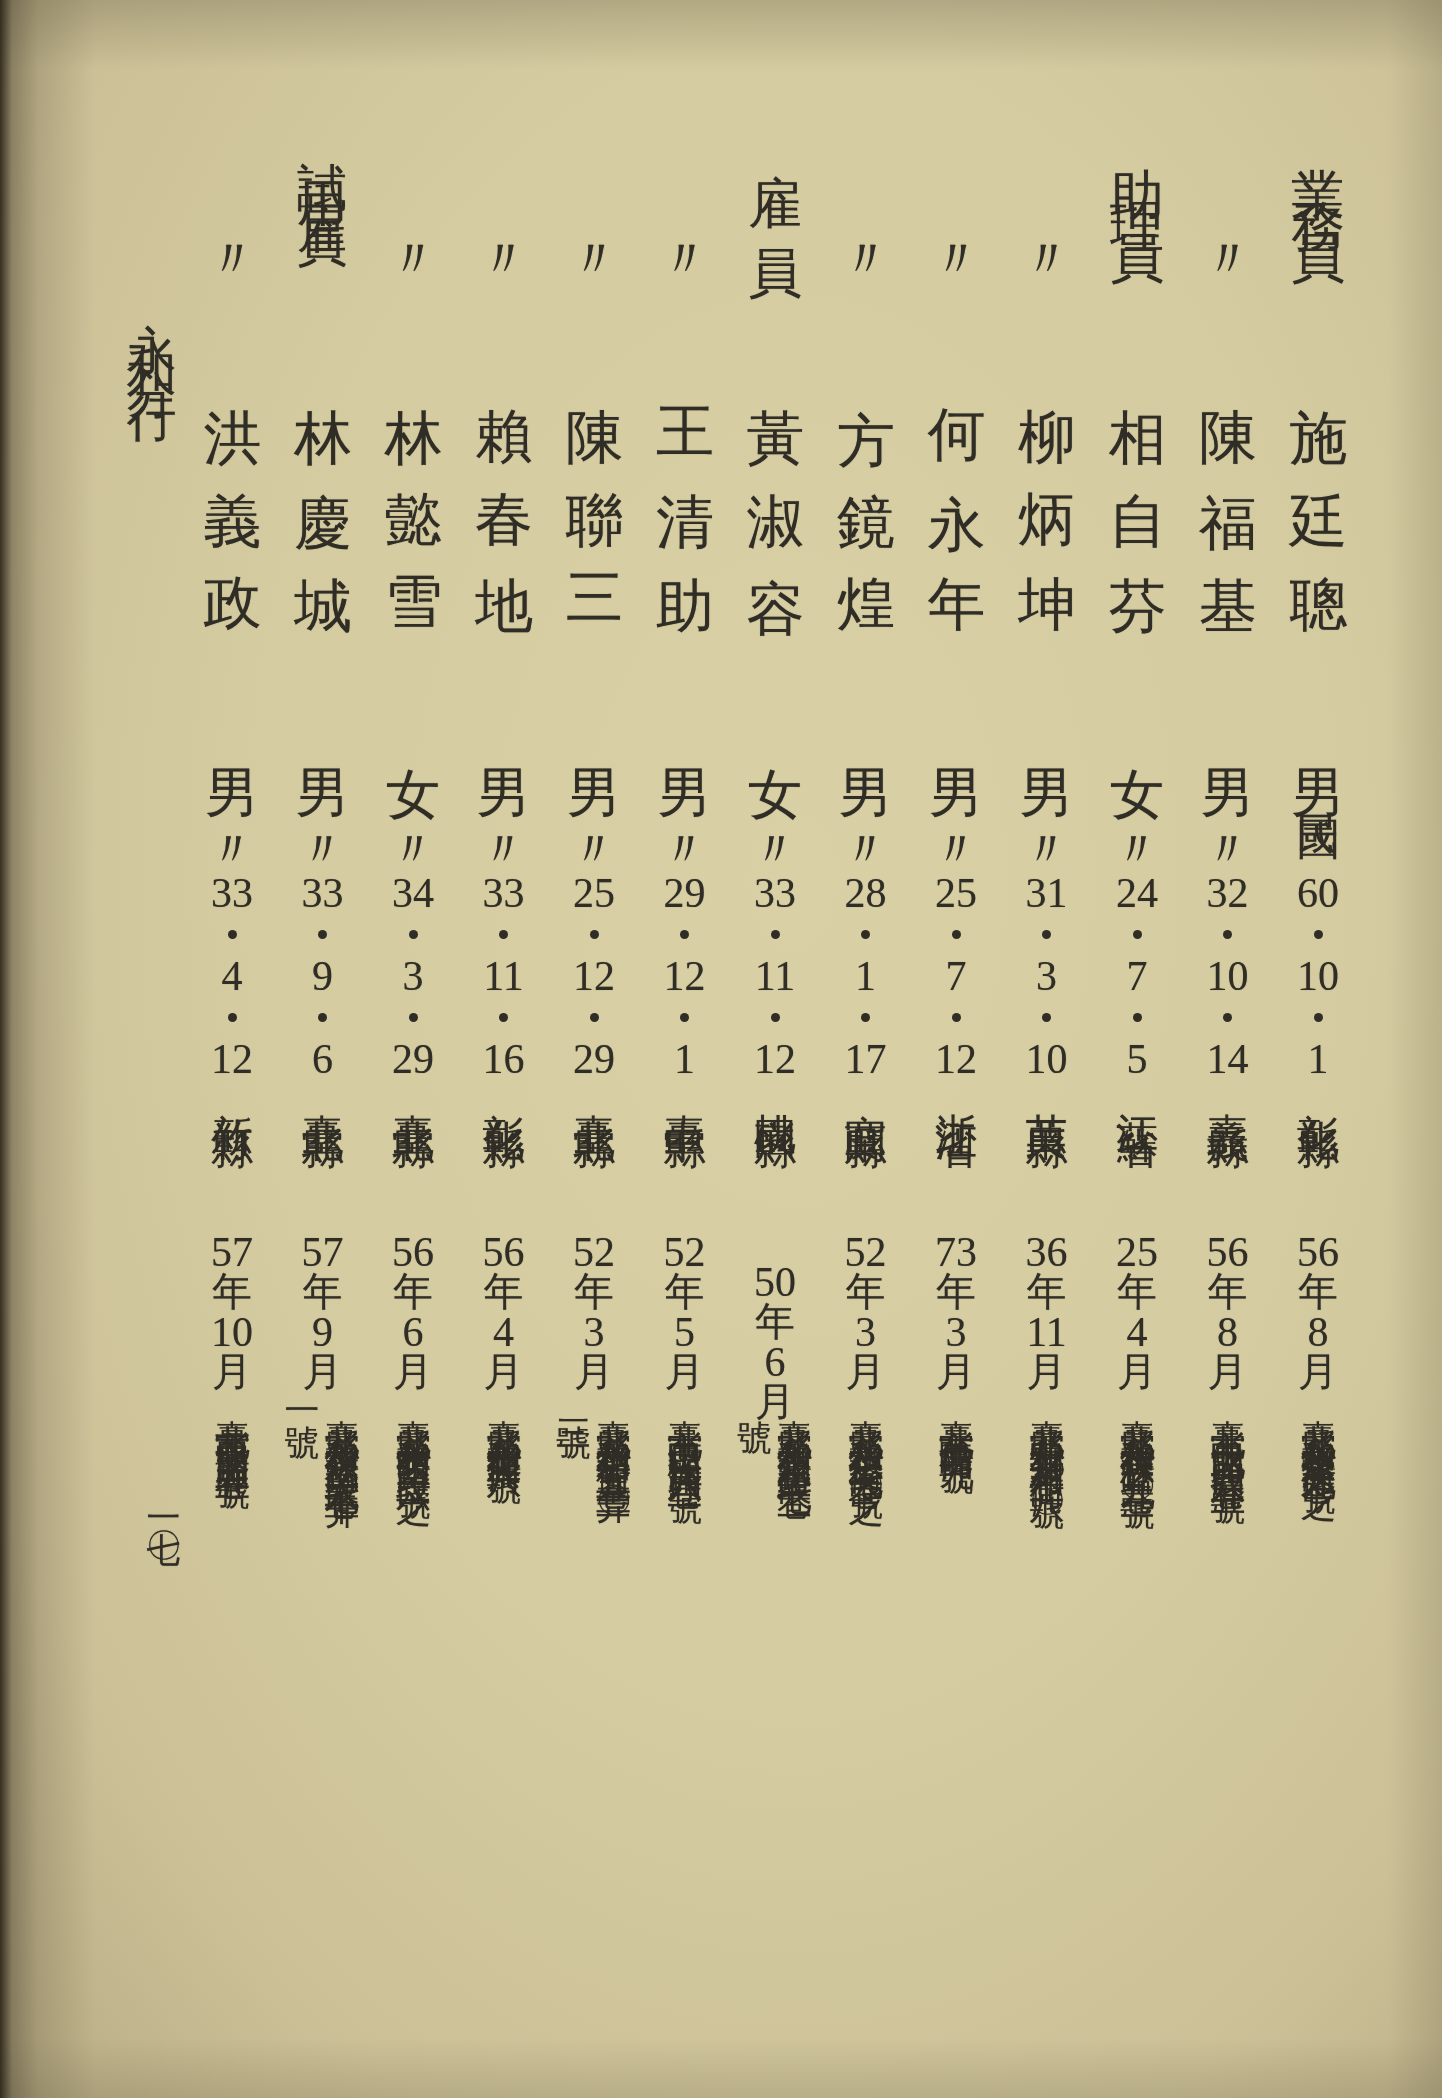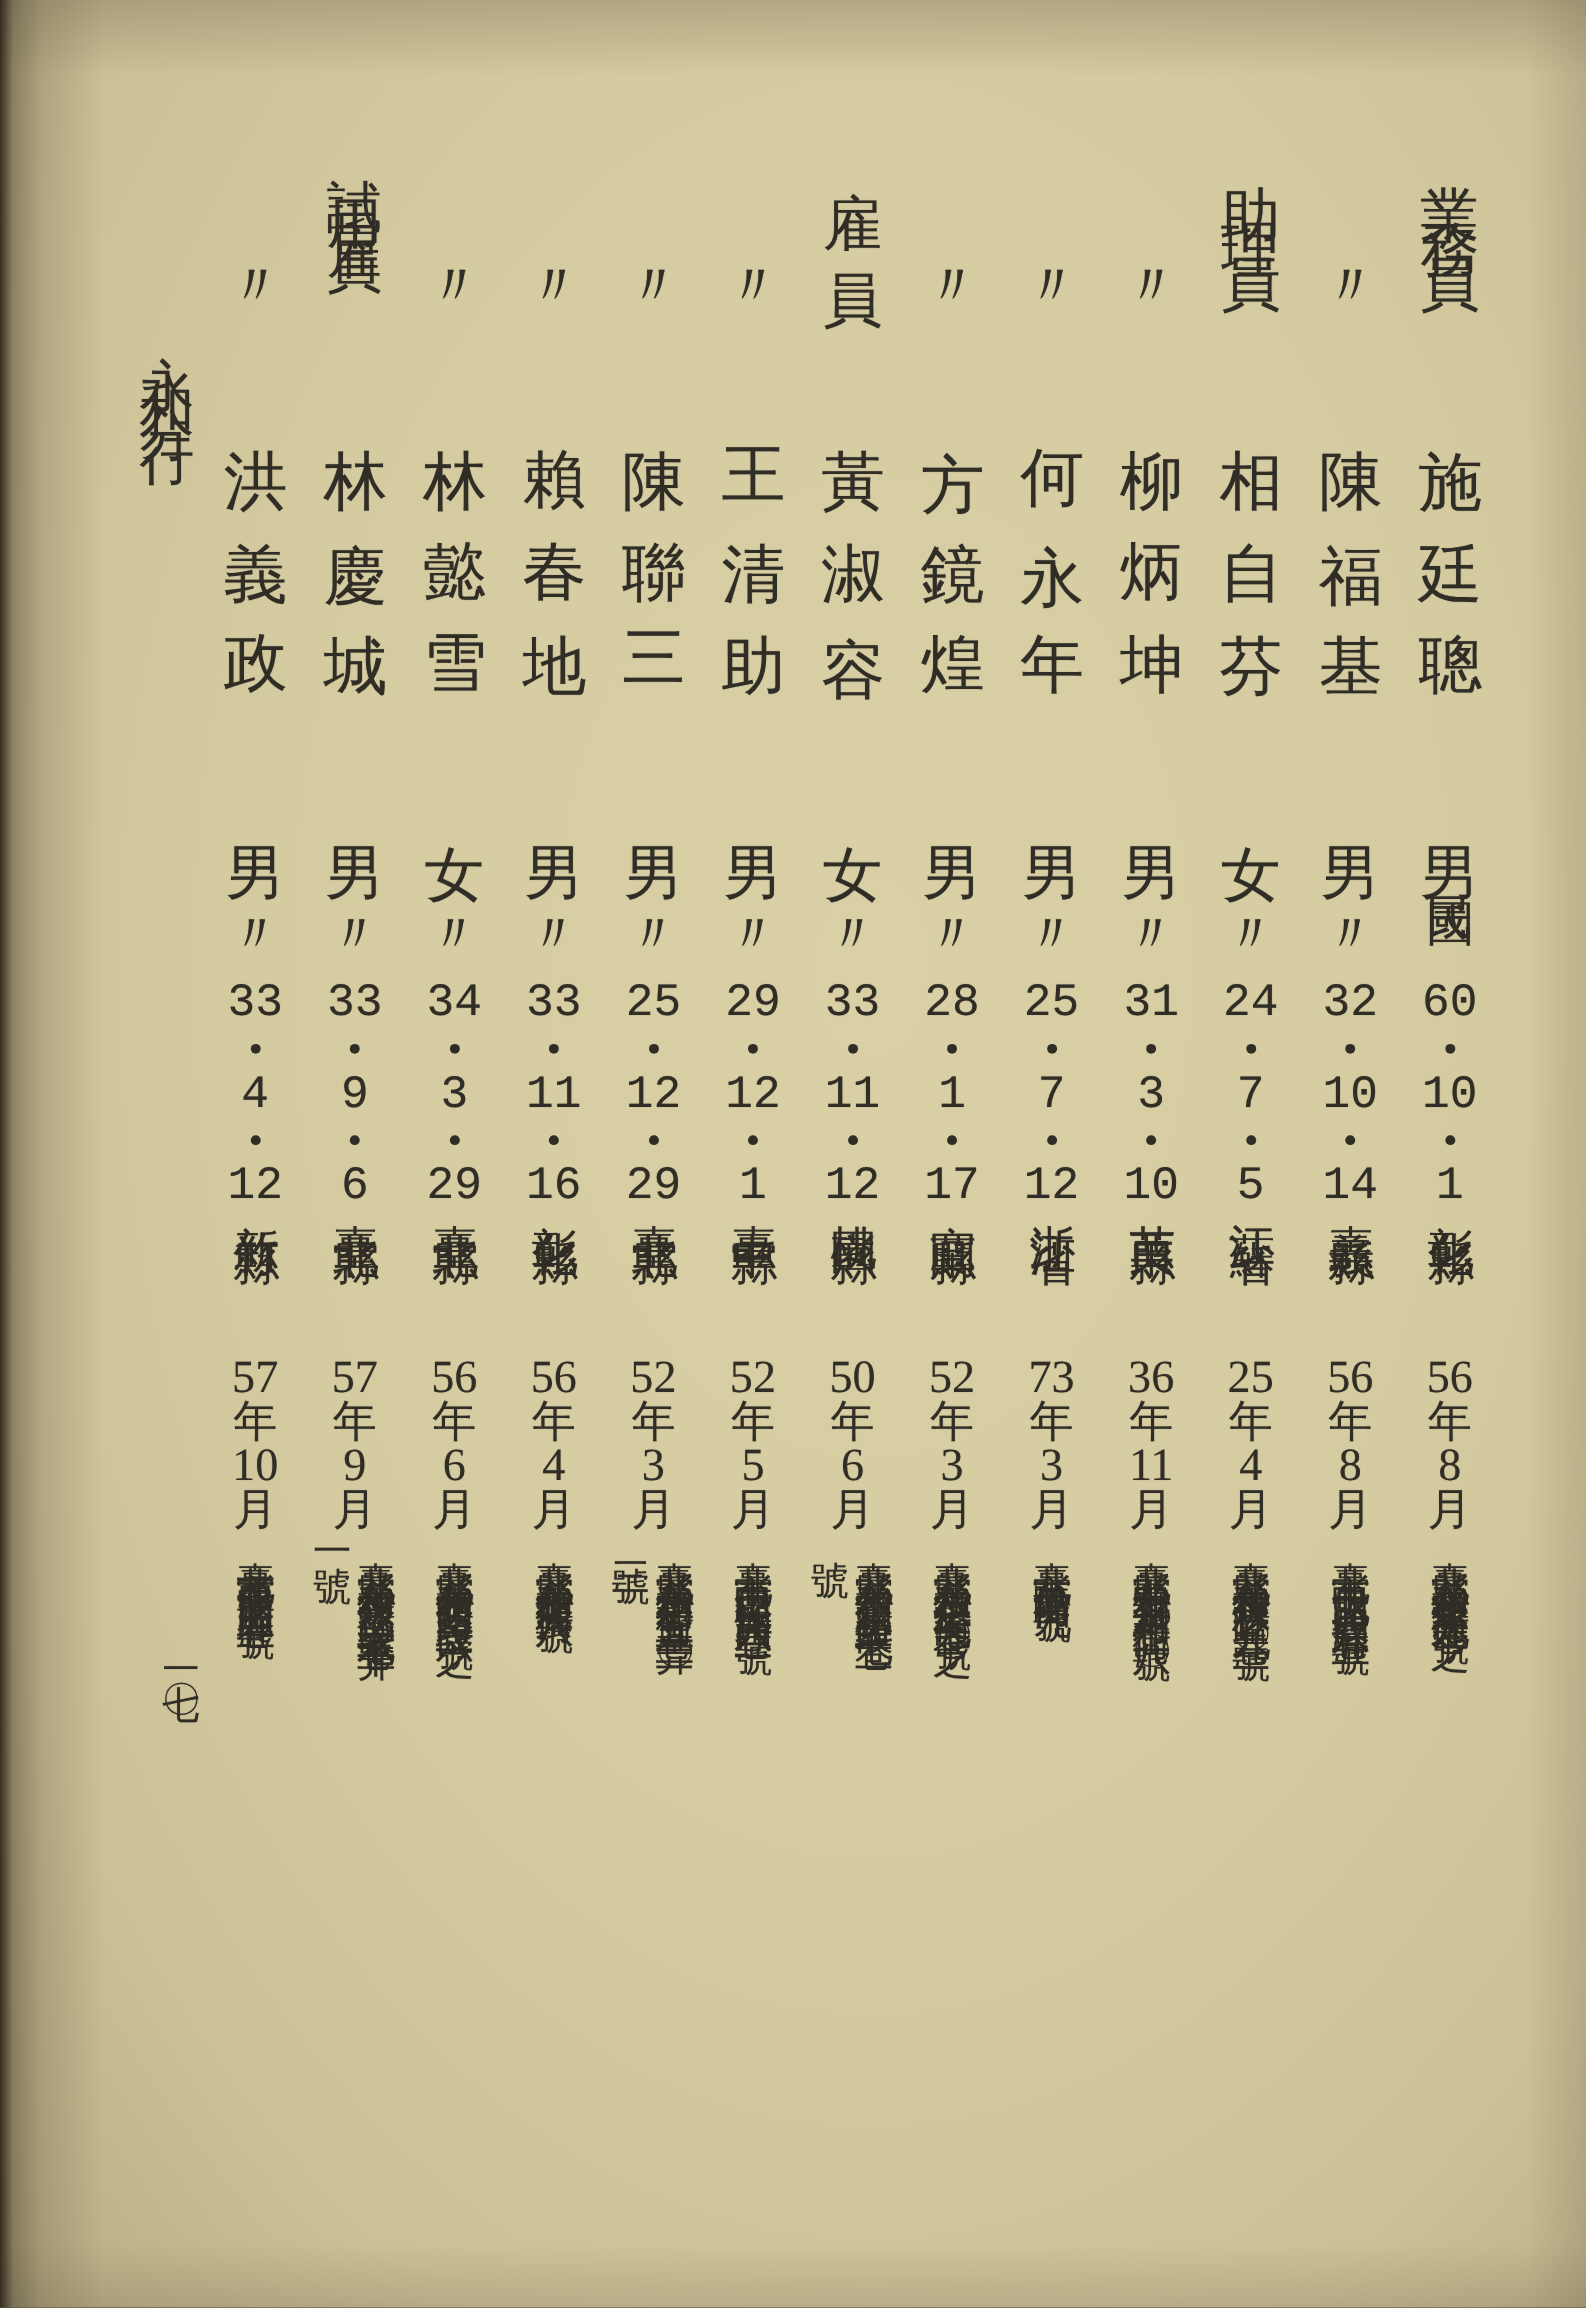--- a/index.html
+++ b/index.html
@@ -36,21 +36,21 @@
   .birthplace{ top:1080px; font-size:42px; letter-spacing:7px; }
   .address   { top:1392px; font-size:35px; letter-spacing:5px; }
   .numstack {
     position:absolute;
     display:flex; flex-direction:column; align-items:center;
     transform:translateX(-50%);
     width:90px;
     color:var(--ink,#2f2d26);
     text-shadow:0 0 1px rgba(47,45,38,0.45);
   }
-  .birth   { top:890px;font-family:Liberation Mono, monospace; }
+  .birth   { top:871px; }
   .service { top:1232px; }
   .bnum { font-size:42px; line-height:44px; }
   .bdot { width:9px; height:9px; border-radius:50%; background:var(--ink,#2f2d26); margin:15px auto; }
   .snum { font-size:42px; line-height:40px; }
   .sunit{ font-size:40px; line-height:40px; }
   .vheader  { top:283px;  font-size:50px; letter-spacing:24px; }
   .vpagenum { top:1500px; font-size:34px; letter-spacing:3px; }
 </style>
 </head>
 <body>
@@ -178,21 +178,21 @@
     <div class="vtxt gender" style="left: 775px;">女</div>
     <div class="vtxt era-ditto" style="left: 775px;">〃</div>
     <div class="numstack birth" style="left: 775px;">
       <div class="bnum">33</div>
       <div class="bdot"></div>
       <div class="bnum">11</div>
       <div class="bdot"></div>
       <div class="bnum">12</div>
     </div>
     <div class="vtxt birthplace" style="left: 775px;">桃園縣</div>
-    <div class="numstack service" style="left: 775px;">
+    <div class="numstack service" style="left: 775px; margin-top: 30px;">
       <div class="snum">50</div>
       <div class="sunit">年</div>
       <div class="snum">6</div>
       <div class="sunit">月</div>
     </div>
     <div class="vtxt address" style="left: 794px;">臺北縣永和鎮永和路二段二七巷一二</div>
     <div class="vtxt address" style="left: 754px;">號</div>
     <div class="vtxt title-ditto" style="left: 684.5px;">〃</div>
     <div class="vtxt name" style="left: 684.5px;">王清助</div>
     <div class="vtxt gender" style="left: 684.5px;">男</div>

